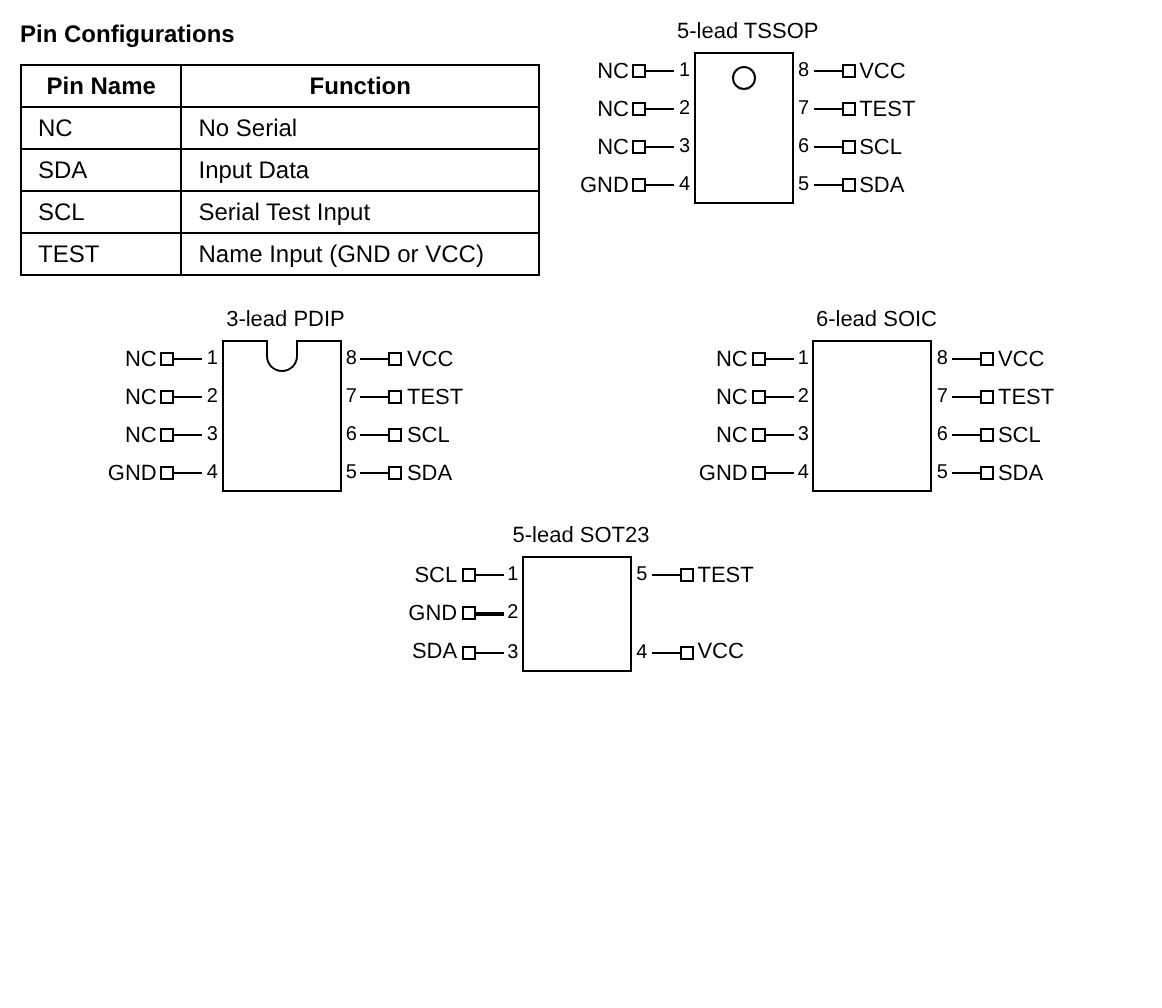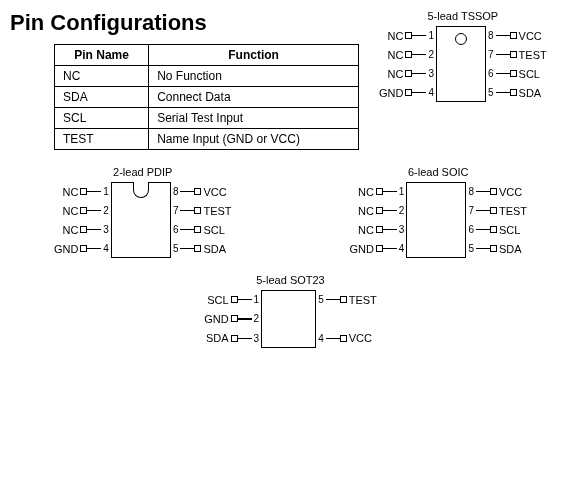--- a/index.html
+++ b/index.html
@@ -7,30 +7,29 @@
       font-family: Arial, sans-serif;
       font-size: 12px;
       background: #fff;
       width: 581px;
       height: 504px;
       overflow: hidden;
       padding: 10px;
     }
 
     h2 {
-      font-size: 22px;
+      font-size: 12px;
       font-weight: bold;
       margin-bottom: 8px;
     }
 
     
     .pin-table {
       border-collapse: collapse;
-      width: 305px;
-      margin-left: 44px;
+      width: 260px;
     }
     .pin-table th, .pin-table td {
       border: 1px solid #000;
       padding: 3px 8px;
       font-size: 12px;
     }
     .pin-table th {
       background: #fff;
       font-weight: bold;
     }
@@ -89,25 +88,25 @@
       <table class="pin-table">
         <thead>
           <tr>
             <th>Pin Name</th>
             <th>Function</th>
           </tr>
         </thead>
         <tbody id="pin-table-body">
         <tr>
               <td>NC</td>
-              <td>No Function</td>
+              <td>No Serial</td>
             </tr>
             <tr>
               <td>SDA</td>
-              <td>Connect Data</td>
+              <td>Input Data</td>
             </tr>
             <tr>
               <td>SCL</td>
               <td>Serial Test Input</td>
             </tr>
             <tr>
               <td>TEST</td>
               <td>Name Input (GND or VCC)</td>
             </tr>
           </tbody>
@@ -172,21 +171,21 @@
               <span style="margin-left: 2px;">SDA</span>
             </div>
           </div>
         </div>
     </div>
   </div>
 
   <div class="middle-section">
 
     <div class="pkg-wrapper">
-      <div class="pkg-title">2-lead PDIP</div>
+      <div class="pkg-title">3-lead PDIP</div>
       <div class="pkg-diagram" id="pdip-diagram">
       <div style="display: flex; flex-direction: column; justify-content: space-around; align-items: flex-end; height: 76px;">
             <div style="display: flex; align-items: center; height: 18px; font-size: 11px; white-space: nowrap;">
               <span style="margin-right: 2px;">NC</span>
               <span style="display: inline-block; width: 7px; height: 7px; border: 1.5px solid rgb(0, 0, 0); background: rgb(255, 255, 255); vertical-align: middle;"></span>
               <span style="display: inline-block; width: 14px; height: 1.5px; background: rgb(0, 0, 0); vertical-align: middle;"></span>
               <span style="font-size: 10px; margin: 0px 2px;">1</span>
             </div>
             <div style="display: flex; align-items: center; height: 18px; font-size: 11px; white-space: nowrap;">
               <span style="margin-right: 2px;">NC</span>

